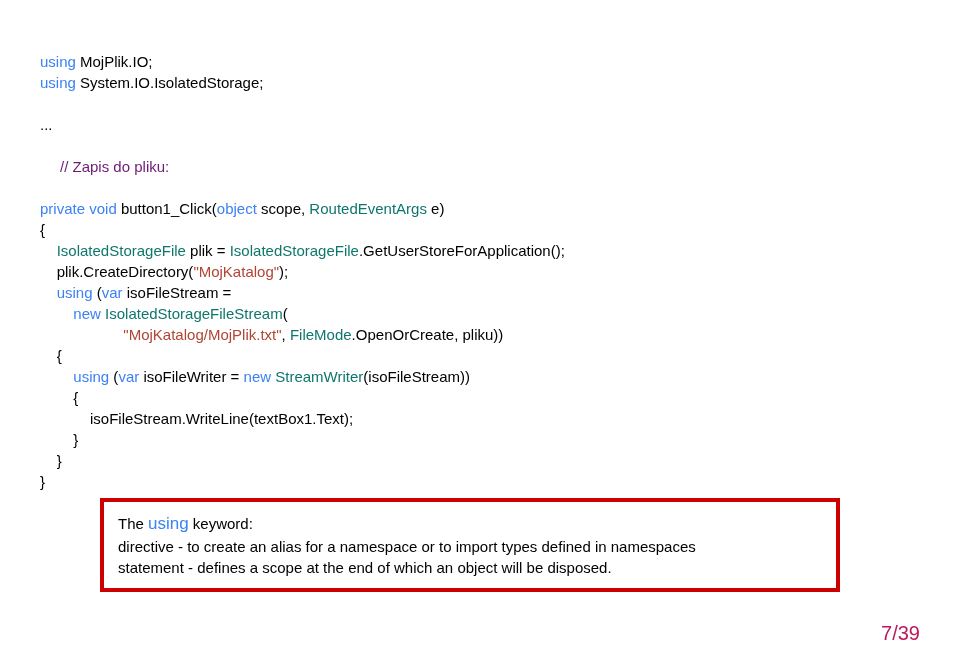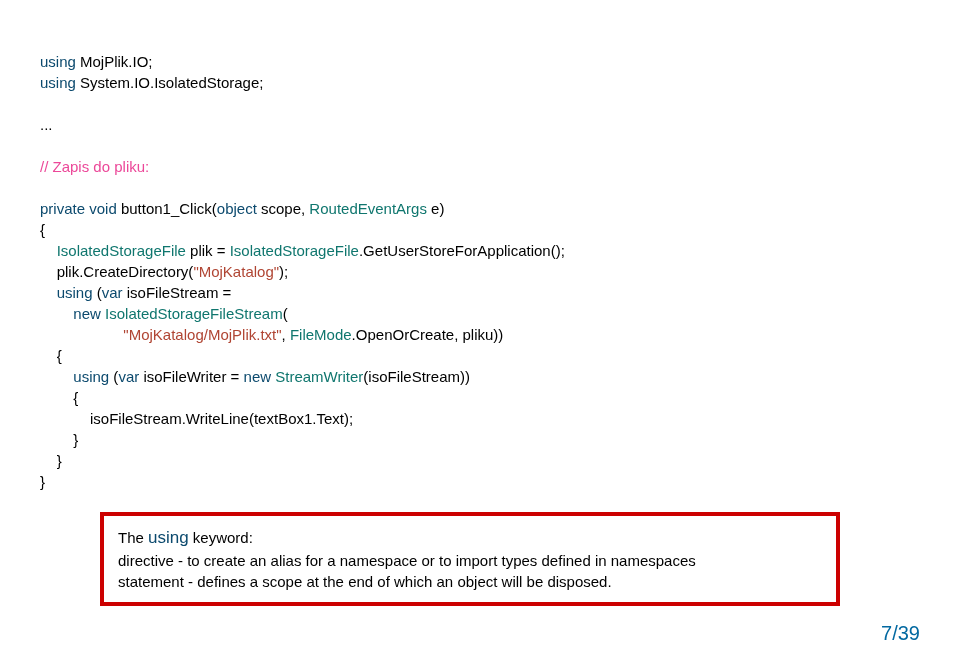--- a/index.html
+++ b/index.html
@@ -11,36 +11,36 @@
     height: 665px;
     box-sizing: border-box;
     position: relative;
   }
   .code {
     font-family: Verdana, Geneva, sans-serif;
     font-size: 15px;
     line-height: 1.4;
     white-space: pre;
   }
-  .kw { color: #0c4a6e; }
-  .comment { color: #ec4899; }
+  .kw { color: #3b82f6; }
+  .comment { color: #701a75; margin-left: 20px; }
   .type { color: #0f766e; }
   .str { color: #b04533; }
   .pagenum {
     position: absolute;
     bottom: 20px;
     right: 40px;
     font-size: 20px;
-    color: #0369a1;
+    color: #be185d;
   }
   .note-box {
     border: 4px solid #cc0000;
     padding: 10px 14px;
     margin-left: 60px;
-    margin-top: 20px;
+    margin-top: 6px;
     width: 740px;
     box-sizing: border-box;
     font-size: 15px;
     line-height: 1.4;
     white-space: normal;
     font-family: Verdana, Geneva, sans-serif;
   }
 </style>
 </head>
 <body>

